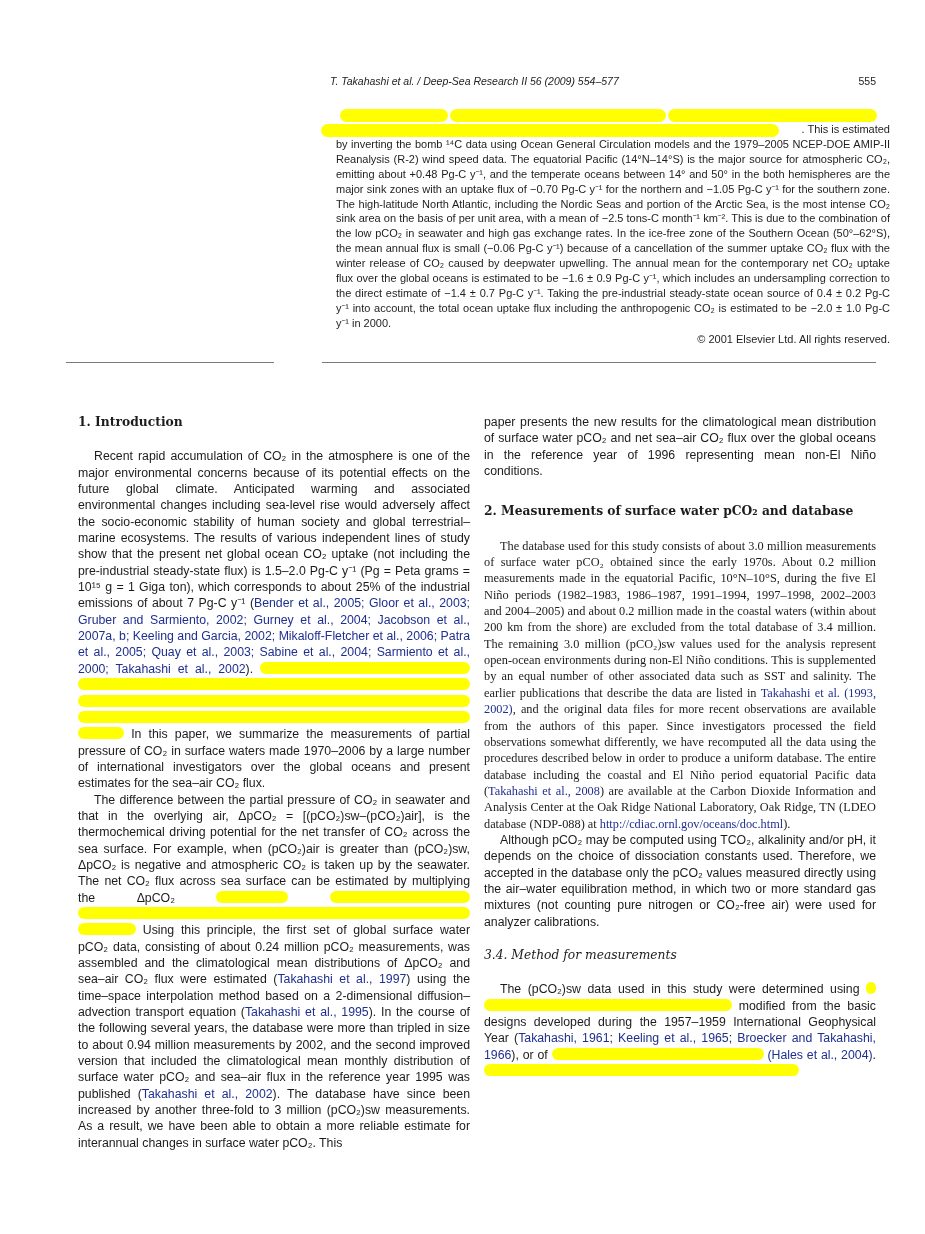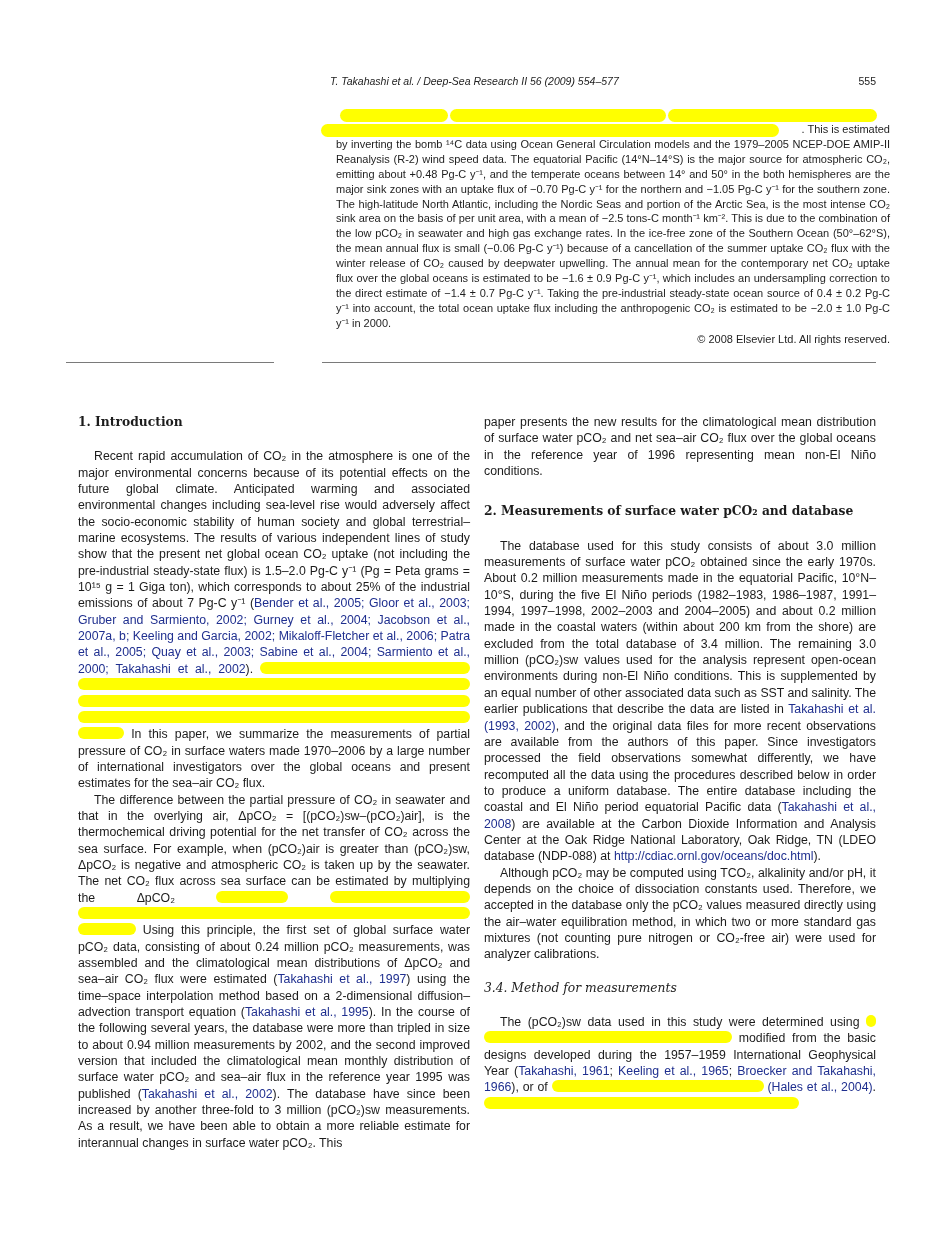--- a/index.html
+++ b/index.html
@@ -37,21 +37,21 @@
 </div>
 
 <div class="hlblock" style="left:340px; top:109px; width:108px;"></div>
 <div class="hlblock" style="left:450px; top:109px; width:216px;"></div>
 <div class="hlblock" style="left:668px; top:109px; width:209px;"></div>
 <div class="hlblock" style="left:321px; top:124px; width:458px;"></div>
 
 <div class="abstract">
   <p style="text-align:right; margin-top:14px;">. This is estimated</p>
   <p>by inverting the bomb ¹⁴C data using Ocean General Circulation models and the 1979–2005 NCEP-DOE AMIP-II Reanalysis (R-2) wind speed data. The equatorial Pacific (14°N–14°S) is the major source for atmospheric CO₂, emitting about +0.48 Pg-C y⁻¹, and the temperate oceans between 14° and 50° in the both hemispheres are the major sink zones with an uptake flux of −0.70 Pg-C y⁻¹ for the northern and −1.05 Pg-C y⁻¹ for the southern zone. The high-latitude North Atlantic, including the Nordic Seas and portion of the Arctic Sea, is the most intense CO₂ sink area on the basis of per unit area, with a mean of −2.5 tons-C month⁻¹ km⁻². This is due to the combination of the low pCO₂ in seawater and high gas exchange rates. In the ice-free zone of the Southern Ocean (50°–62°S), the mean annual flux is small (−0.06 Pg-C y⁻¹) because of a cancellation of the summer uptake CO₂ flux with the winter release of CO₂ caused by deepwater upwelling. The annual mean for the contemporary net CO₂ uptake flux over the global oceans is estimated to be −1.6 ± 0.9 Pg-C y⁻¹, which includes an undersampling correction to the direct estimate of −1.4 ± 0.7 Pg-C y⁻¹. Taking the pre-industrial steady-state ocean source of 0.4 ± 0.2 Pg-C y⁻¹ into account, the total ocean uptake flux including the anthropogenic CO₂ is estimated to be −2.0 ± 1.0 Pg-C y⁻¹ in 2000.</p>
-  <p class="copyright">© 2008 Elsevier Ltd. All rights reserved.</p>
+  <p class="copyright">© 2001 Elsevier Ltd. All rights reserved.</p>
 </div>
 <div class="rule" style="left:66px; top:362px; width:208px;"></div>
 <div class="rule" style="left:322px; top:362px; width:554px;"></div>
 
 <div class="col" style="left:78px; top:414px;">
   <p class="sec">1.  Introduction</p>
   <p class="indent" style="margin-top:18px;">
     <span>Recent rapid accumulation of CO₂ in the atmosphere is one of the major environmental concerns because of its potential effects on the future global climate. Anticipated warming and associated environmental changes including sea-level rise would adversely affect the socio-economic stability of human society and global terrestrial–marine ecosystems. The results of various independent lines of study show that the present net global ocean CO₂ uptake (not including the pre-industrial steady-state flux) is 1.5–2.0 Pg-C y⁻¹ (Pg = Peta grams = 10¹⁵ g = 1 Giga ton), which corresponds to about 25% of the industrial emissions of about 7 Pg-C y⁻¹ (</span><span class="ref">Bender et al., 2005; Gloor et al., 2003; Gruber and Sarmiento, 2002; Gurney et al., 2004; Jacobson et al., 2007a, b; Keeling and Garcia, 2002; Mikaloff-Fletcher et al., 2006; Patra et al., 2005; Quay et al., 2003; Sabine et al., 2004; Sarmiento et al., 2000; Takahashi et al., 2002</span><span>).</span>
     <span class="hl" style="width:210px;"></span>
     <span class="hl" style="width:392px;"></span>
@@ -66,21 +66,21 @@
     <span class="hl" style="width:140px;"></span>
     <span class="hl" style="width:392px;"></span>
     <span class="hl" style="width:58px;"></span>
     <span>Using this principle, the first set of global surface water pCO₂ data, consisting of about 0.24 million pCO₂ measurements, was assembled and the climatological mean distributions of ΔpCO₂ and sea–air CO₂ flux were estimated (</span><span class="ref">Takahashi et al., 1997</span><span>) using the time–space interpolation method based on a 2-dimensional diffusion–advection transport equation (</span><span class="ref">Takahashi et al., 1995</span><span>). In the course of the following several years, the database were more than tripled in size to about 0.94 million measurements by 2002, and the second improved version that included the climatological mean monthly distribution of surface water pCO₂ and sea–air flux in the reference year 1995 was published (</span><span class="ref">Takahashi et al., 2002</span><span>). The database have since been increased by another three-fold to 3 million (pCO₂)sw measurements. As a result, we have been able to obtain a more reliable estimate for interannual changes in surface water pCO₂. This</span>
   </p>
 </div>
 
 <div class="col" style="left:484px; top:414px;">
   <p>paper presents the new results for the climatological mean distribution of surface water pCO₂ and net sea–air CO₂ flux over the global oceans in the reference year of 1996 representing mean non-El Niño conditions.</p>
   <p class="sec" style="margin-top:24px;">2.  Measurements of surface water pCO₂ and database</p>
-  <p class="indent" style="margin-top:18px;">
+  <p class="indent" style="margin-top:18px;font-family:Liberation Serif, serif;">
     <span>The database used for this study consists of about 3.0 million measurements of surface water pCO₂ obtained since the early 1970s. About 0.2 million measurements made in the equatorial Pacific, 10°N–10°S, during the five El Niño periods (1982–1983, 1986–1987, 1991–1994, 1997–1998, 2002–2003 and 2004–2005) and about 0.2 million made in the coastal waters (within about 200 km from the shore) are excluded from the total database of 3.4 million. The remaining 3.0 million (pCO₂)sw values used for the analysis represent open-ocean environments during non-El Niño conditions. This is supplemented by an equal number of other associated data such as SST and salinity. The earlier publications that describe the data are listed in </span><span class="ref">Takahashi et al. (1993, 2002)</span><span>, and the original data files for more recent observations are available from the authors of this paper. Since investigators processed the field observations somewhat differently, we have recomputed all the data using the procedures described below in order to produce a uniform database. The entire database including the coastal and El Niño period equatorial Pacific data (</span><span class="ref">Takahashi et al., 2008</span><span>) are available at the Carbon Dioxide Information and Analysis Center at the Oak Ridge National Laboratory, Oak Ridge, TN (LDEO database (NDP-088) at </span><span class="ref">http://cdiac.ornl.gov/oceans/doc.html</span><span>).</span>
   </p>
   <p class="indent">Although pCO₂ may be computed using TCO₂, alkalinity and/or pH, it depends on the choice of dissociation constants used. Therefore, we accepted in the database only the pCO₂ values measured directly using the air–water equilibration method, in which two or more standard gas mixtures (not counting pure nitrogen or CO₂-free air) were used for analyzer calibrations.</p>
   <p class="subsec" style="margin-top:17px;">3.4.  Method for measurements</p>
   <p class="indent" style="margin-top:18px;">
     <span>The (pCO₂)sw data used in this study were determined using</span>
     <span class="hl" style="width:10px;"></span>
     <span class="hl" style="width:248px;"></span>
     <span>modified from the basic designs developed during the 1957–1959 International Geophysical Year (</span><span class="ref">Takahashi, 1961</span>; <span class="ref">Keeling et al., 1965</span>; <span class="ref">Broecker and Takahashi, 1966</span><span>), or of</span>
     <span class="hl" style="width:212px;"></span>

